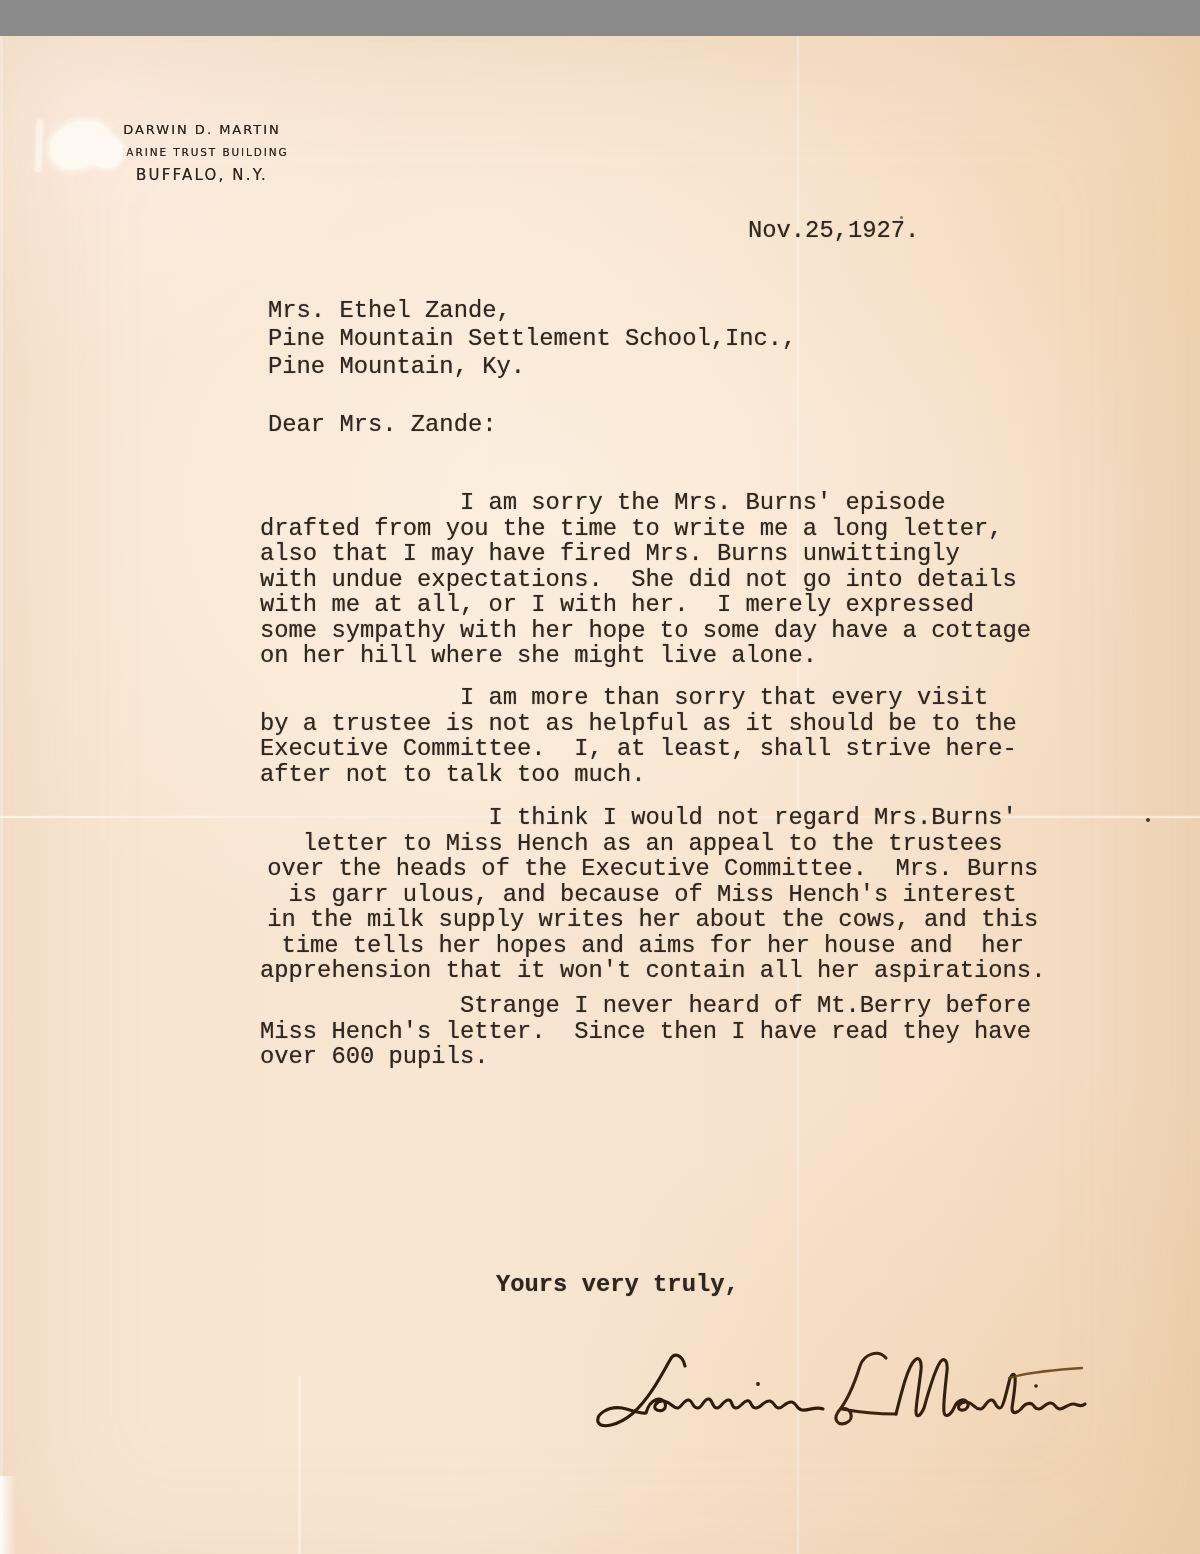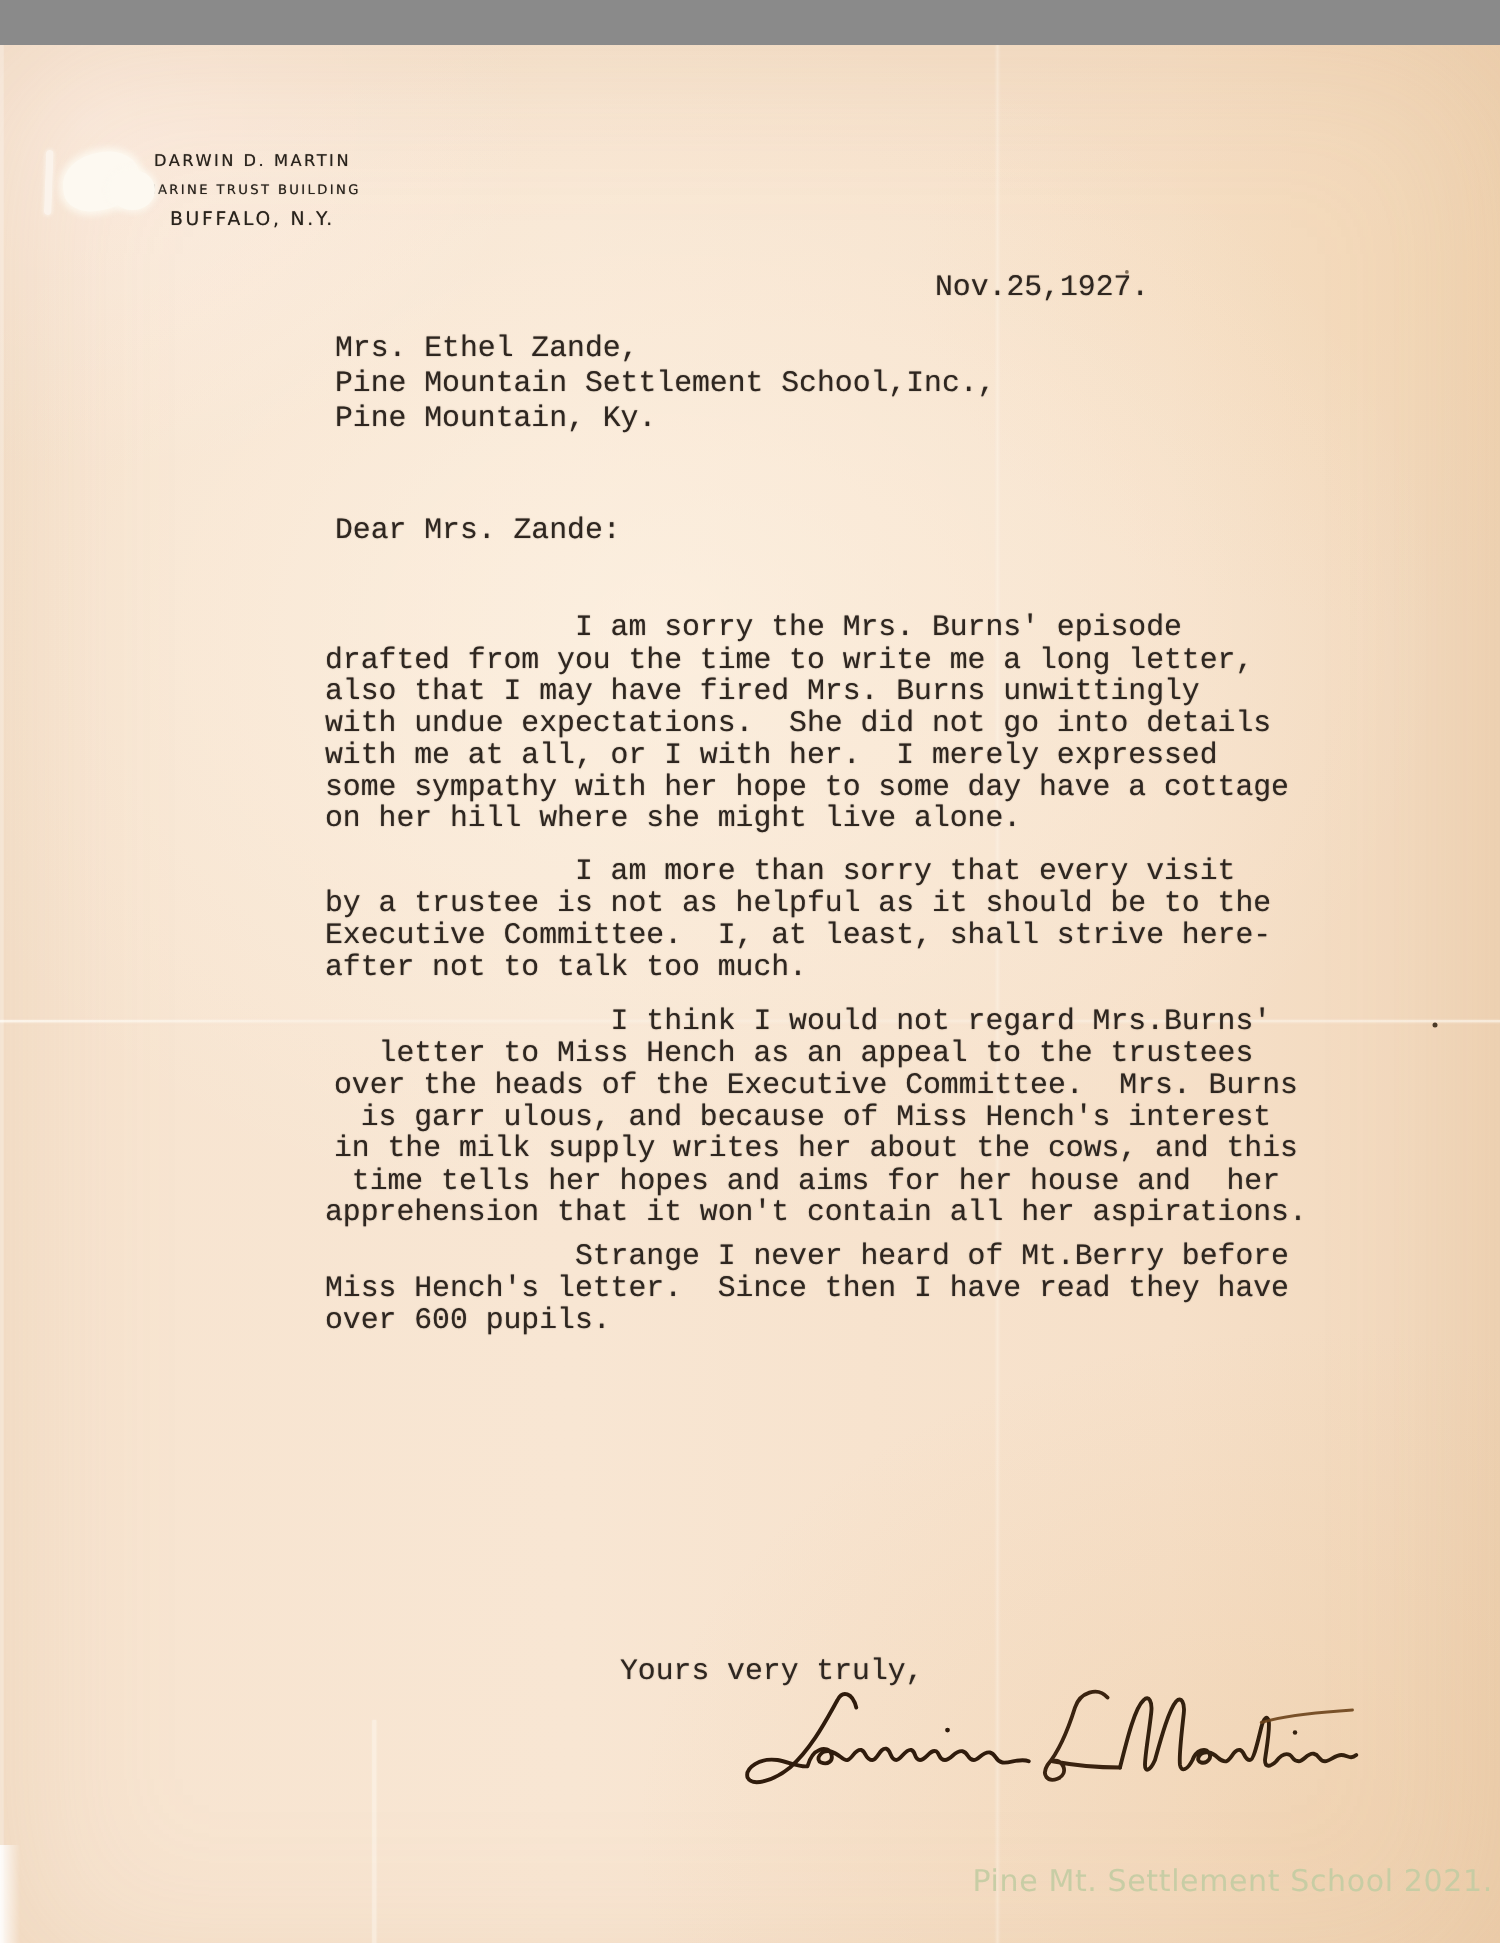--- a/index.html
+++ b/index.html
@@ -30,23 +30,23 @@
     white-space: pre;
   }
   .para { left: 260px; }
   .p1 { top: 454px; }
   .p2 { top: 649px; }
   .p3 { top: 769px; text-align: center; }
   .p4 { top: 957px; }
   .p5 { top: 1049px; }
   .p6 { top: 1172px; }
   .date-line { top: 182px; left: 748px; }
-  .recipient { top: 230px; left: 268px; line-height: 28px; }
+  .recipient { top: 261px; left: 268px; line-height: 28px; }
   .salutation { top: 376px; left: 268px; }
-  .closing { top: 1289px; left: 496px; }
+  .closing { top: 1236px; left: 496px; font-weight: bold; }
   
   .letterhead-line {
     position: absolute;
     left: 55px;
     width: 294px;
     text-align: center;
     color: #29231c;
     text-shadow: 0 0 0.6px rgba(41,35,28,0.7);
     font-family: "DejaVu Sans", "Liberation Sans", sans-serif;
     white-space: nowrap;
@@ -191,15 +191,14 @@
       C369,54 376,52 379,56 C382,60 378,65 373,64 C368,63 371,55 379,56
       C386,57 387,64 393,63 C397,62 399,53 404,54 C408,55 407,62 412,62
       C415,62 418,48 421,36 C423,28 426,26 427,31 C428,38 425,54 424,62
       C424,68 428,68 433,63 C436,59 440,56 444,58 C447,60 446,63 451,63
       C455,63 458,56 463,57 C468,58 467,63 472,63 C476,63 480,58 485,58
       C490,58 492,62 497,58"></path>
     <path stroke="#6b421a" stroke-width="2.3" opacity="0.9" d="M421,32 C438,27 462,24 494,22"></path>
     <circle cx="448" cy="40" r="1.8" fill="#33200e" stroke="none"></circle>
   </svg>
 
-  <div class="watermark">Pine Mt. Settlement School 2021.</div>
 
 </div>
 
 </body></html>

